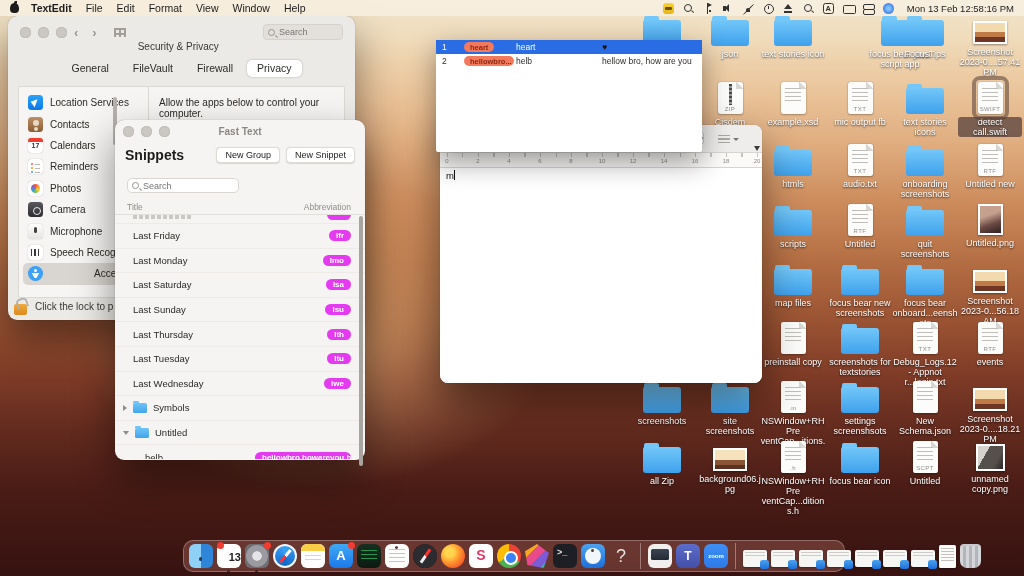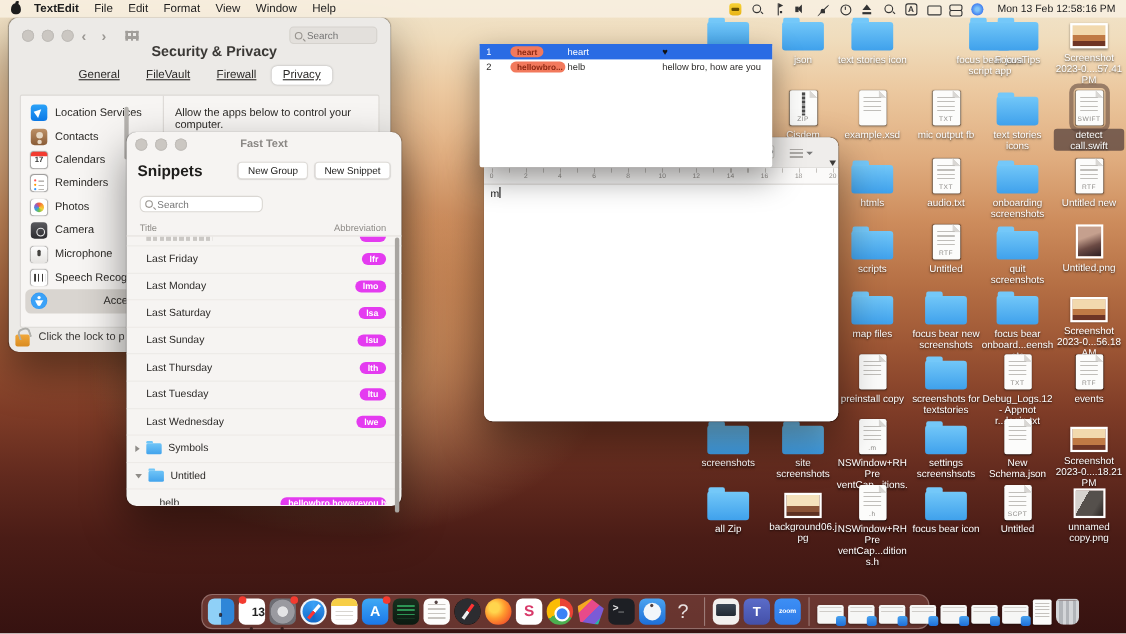--- a/index.html
+++ b/index.html
@@ -55,27 +55,27 @@
   .dicon.selected .dlabel{background:rgba(95,72,65,.8);border-radius:3px;padding:0 3px;}
   
   .win{position:absolute;border-radius:9px;box-shadow:0 18px 40px rgba(0,0,0,.45),0 0 1px rgba(0,0,0,.4);}
   .tdots{display:flex;gap:7px;}
   .tdot{width:11px;height:11px;border-radius:50%;background:#cbc7c2;box-shadow:inset 0 0 1px rgba(0,0,0,.35);}
   
   #secwin{left:8px;top:16px;width:347px;height:304px;background:#eceae7;z-index:10;}
   #sec-titlebar{position:absolute;left:0;top:0;right:0;height:32px;display:flex;align-items:center;padding:0 12px;}
   .navchev{color:#9a9793;font-size:13px;margin:0 7px;font-weight:bold;}
   .gridicon{width:12px;height:9px;margin:0 8px 0 10px;background:repeating-linear-gradient(90deg,#8f8c88 0 2px,transparent 2px 5px),repeating-linear-gradient(#8f8c88 0 2px,transparent 2px 5px);opacity:.8;}
-  #sec-title{font-size:13px;font-weight:bold;color:#3a3835;margin-left:4px;margin-top:28px;}
+  #sec-title{font-size:10px;font-weight:normal;color:#3a3835;margin-left:4px;margin-top:28px;}
   .searchpill{margin-left:auto;width:80px;height:16px;background:#e3e0dc;border:1px solid #d5d2cd;border-radius:4px;display:flex;align-items:center;padding:0 4px;}
   .searchpill .sm{width:7px;height:7px;border:1.2px solid #98948f;border-radius:50%;position:relative;flex:none;}
   .searchpill .sm::after{content:"";position:absolute;left:6px;top:6px;width:3px;height:1.2px;background:#98948f;transform:rotate(45deg);}
   .searchpill input{border:0;background:transparent;width:55px;font-size:9px;color:#807c77;outline:none;padding:0 0 0 4px;}
   #sec-tabs{position:absolute;left:0;top:40px;right:0;height:24px;display:flex;justify-content:center;gap:4px;align-items:center;}
-  .tab{font-size:10.5px;color:#2d2b29;padding:2.5px 10px;border-radius:5px;text-decoration:underline;}
+  .tab{font-size:10.5px;color:#2d2b29;padding:2.5px 10px;border-radius:5px;}
   .tab.active{background:#fff;box-shadow:0 0 2px rgba(0,0,0,.3);}
   #sec-body{position:absolute;left:10px;top:70px;width:327px;height:212px;background:#f7f5f3;border:1px solid #dcd9d5;border-radius:2px;display:flex;}
   #sec-side{width:130px;border-right:1px solid #dcd9d5;padding:5px 4px;position:relative;}
   .srow{display:flex;align-items:center;height:21.4px;padding:0 5px;font-size:10px;color:#2b2926;border-radius:5px;white-space:nowrap;}
   .srow.selected{background:#d9d5d0;gap:44px;}
   .s-ic{width:15px;height:15px;border-radius:3.5px;margin-right:7px;position:relative;flex:none;}
   .s-location{background:linear-gradient(#2ba2f8,#0b78e6);}
   .s-location::after{content:"";position:absolute;left:4px;top:4px;width:0;height:0;border-left:7px solid #fff;border-top:2px solid transparent;border-bottom:5px solid transparent;transform:rotate(-35deg);}
   .s-contacts{background:linear-gradient(#bd9066,#8a5c36);}
   .s-contacts::after{content:"";position:absolute;left:4.5px;top:3px;width:6px;height:6px;background:#e8d9c5;border-radius:50%;box-shadow:0 6px 0 -1px #e8d9c5;}

